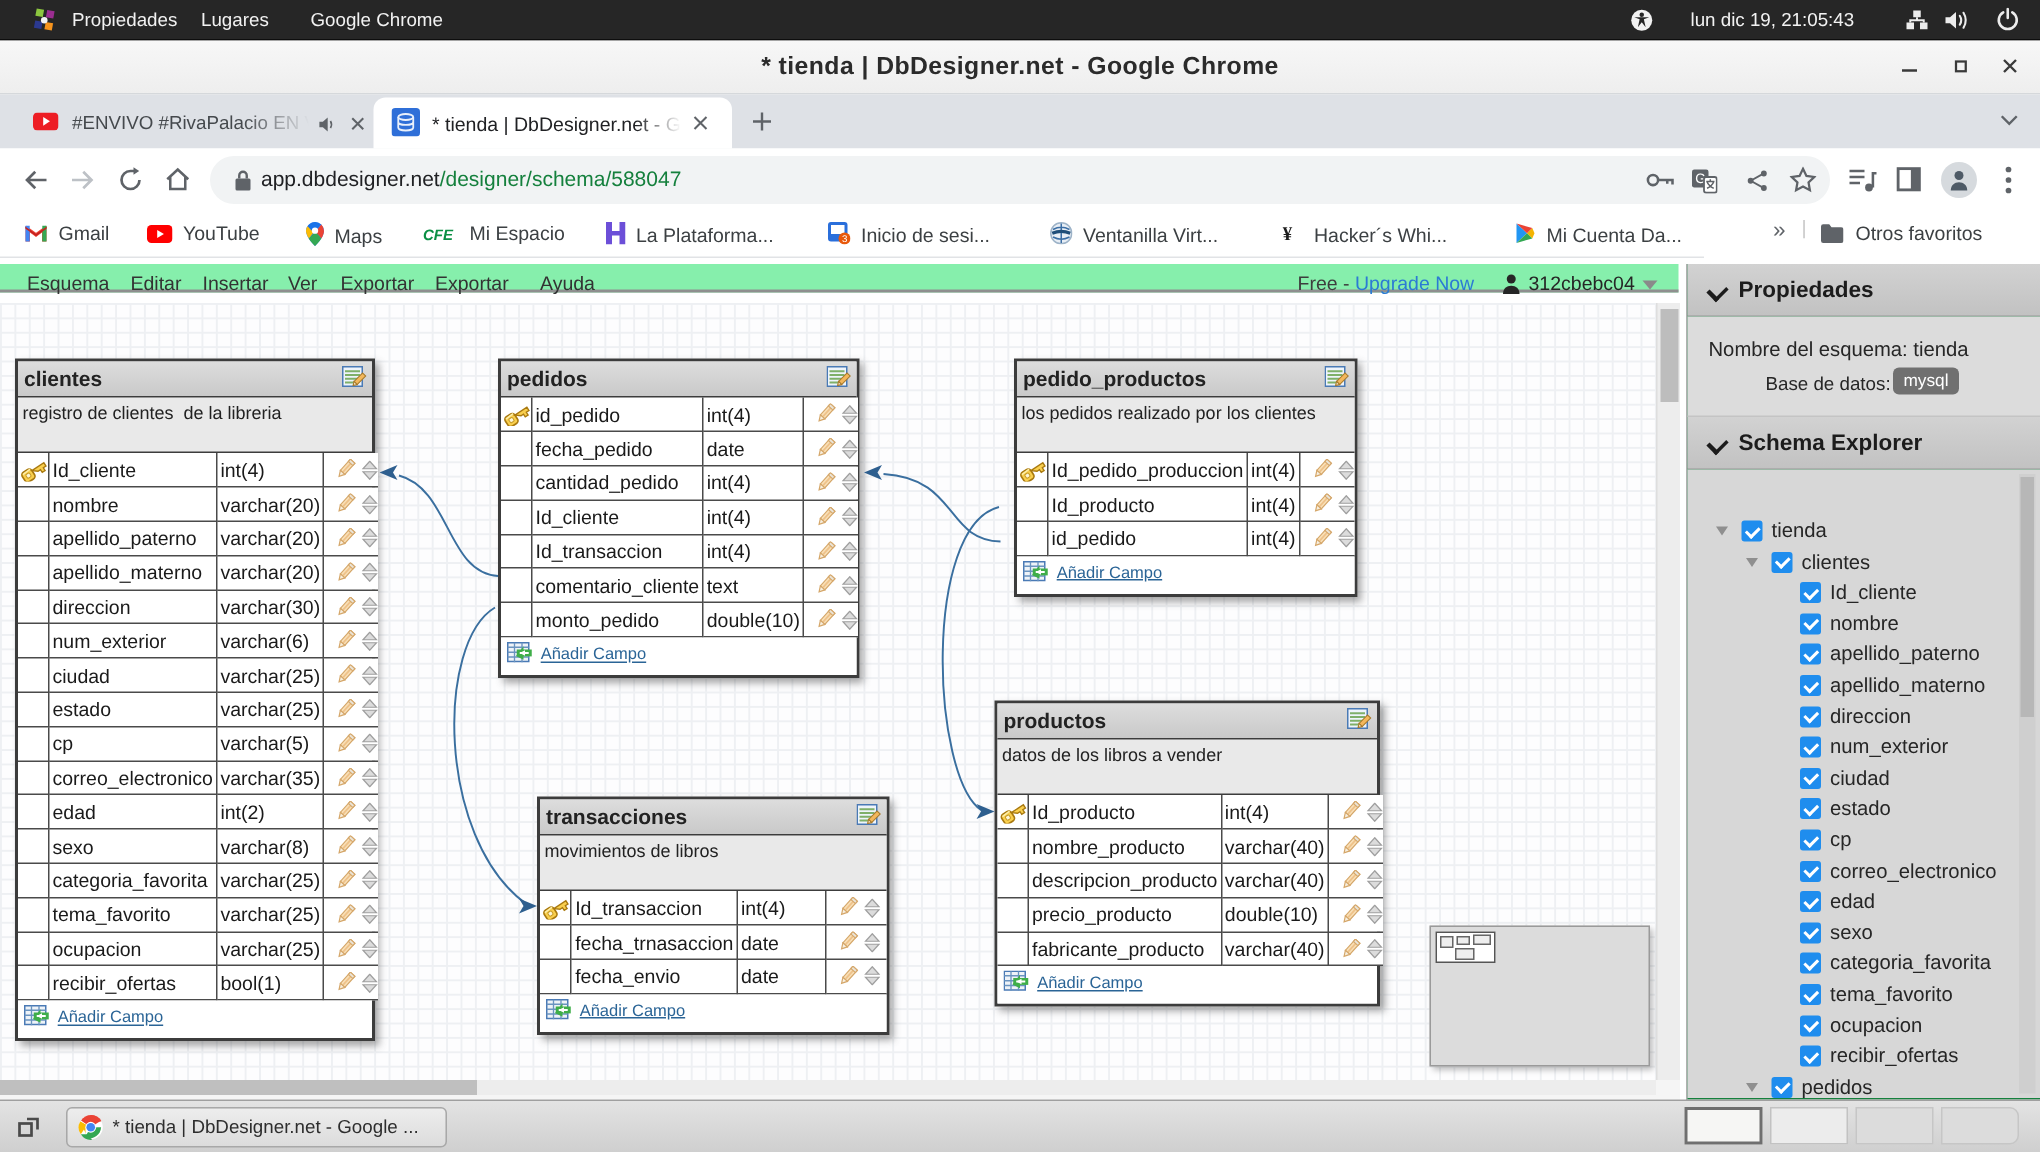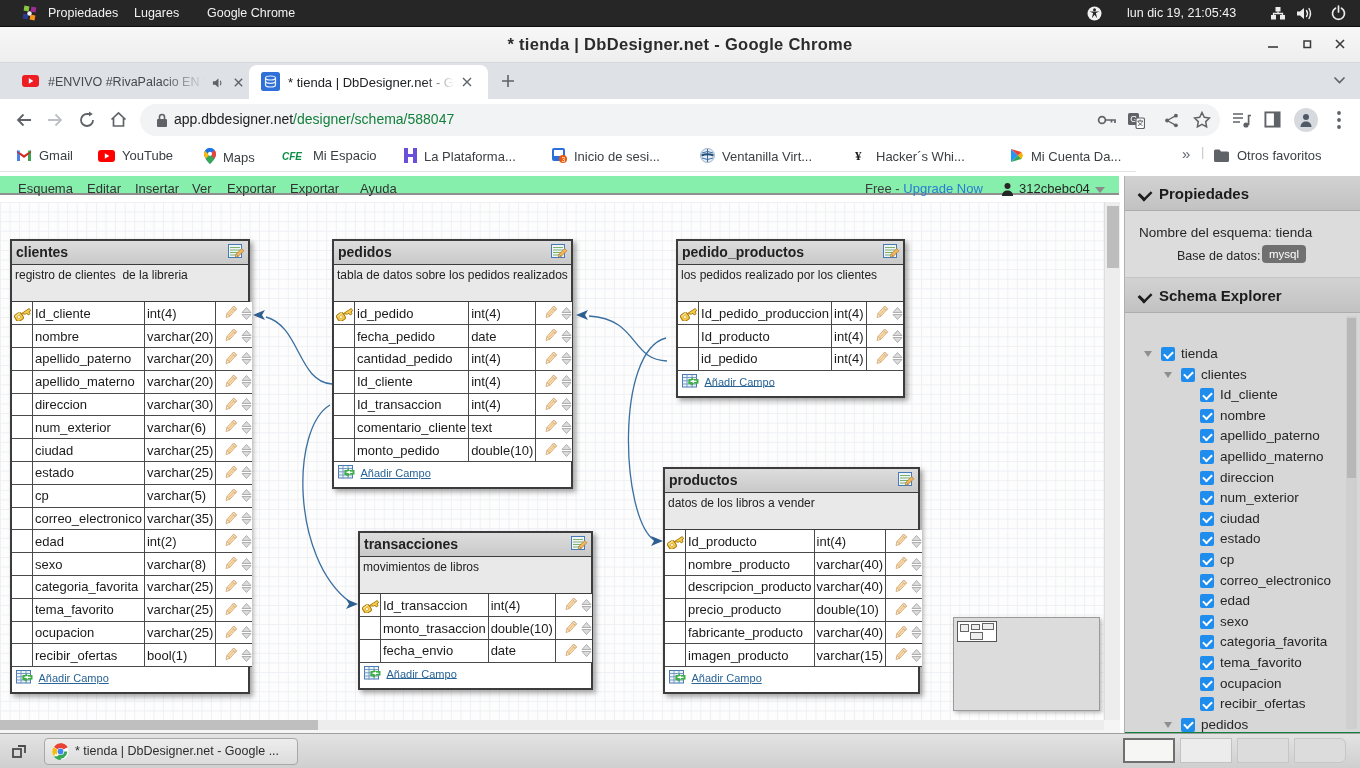--- a/index.html
+++ b/index.html
@@ -652,21 +652,20 @@
       <div class="tt">pedidos<span style="position:absolute;right:3px;top:3px">
           <svg width="17" height="16" viewBox="0 0 17 16">
             <rect x="0.5" y="0.5" width="13" height="13" fill="#eef4fb" stroke="#4a7ab5"></rect>
             <path d="M2 3.5h10M2 6h10M2 8.5h10M2 11h6" stroke="#7fb069" stroke-width="1.2"></path>
             <g transform="rotate(45 11 9)">
               <rect x="9.8" y="4" width="3" height="8" fill="#f3b75c" stroke="#a87a2a" stroke-width="0.7"></rect>
               <path d="M9.8 12l1.5 2.4 1.5-2.4z" fill="#f5e6c8" stroke="#a87a2a" stroke-width="0.7"></path>
             </g>
           </svg>
         </span></div>
-      <div class="td">tabla de datos sobre los pedidos realizados</div>
       <div class="rows">
         <div class="r">
           <div class="c ck" style="width:21px">
             <svg width="20" height="16" viewBox="0 0 20 16">
               <g transform="rotate(-33 10 8)">
                 <rect x="1.5" y="6" width="7.5" height="7.5" rx="2.2" fill="#f9cf4e" stroke="#a9790f" stroke-width="1.1"></rect>
                 <rect x="3.8" y="8.3" width="2.9" height="2.9" rx="0.8" fill="#fdf6d8" stroke="#c79a25" stroke-width="0.7"></rect>
                 <path d="M9 8.2h9.5v2.6h-2.1V13h-2.3v-2.2h-1.9z" fill="#f9cf4e" stroke="#a9790f" stroke-width="0.9"></path>
                 <path d="M2.5 7.2l6-0.5" stroke="#fdeea8" stroke-width="1" fill="none"></path>
               </g>
@@ -960,22 +959,22 @@
               </svg>
               <svg width="11" height="13" viewBox="0 0 11 13">
                 <path d="M5.5 0.5L10 5.5H1z" fill="#dcdcdc" stroke="#9f9f9f" stroke-width="0.8"></path>
                 <path d="M5.5 12.5L1 7.5h9z" fill="#dcdcdc" stroke="#9f9f9f" stroke-width="0.8"></path>
               </svg>
             </span>
           </div>
         </div>
         <div class="r">
           <div class="c ck" style="width:21px"></div>
-          <div class="c" style="width:108px">monto_trasaccion</div>
-          <div class="c" style="width:61px">double(10)</div>
+          <div class="c" style="width:108px">fecha_trnasaccion</div>
+          <div class="c" style="width:61px">date</div>
           <div class="c ci">
             <span class="icons">
               <svg width="16" height="14" viewBox="0 0 16 14">
                 <g transform="rotate(42 8 7)">
                   <rect x="6.1" y="-0.5" width="4" height="10" fill="#f9e0b8" stroke="#d5a76a" stroke-width="0.8"></rect>
                   <line x1="8.1" y1="0" x2="8.1" y2="9" stroke="#eec28a" stroke-width="1.2"></line>
                   <rect x="6.1" y="-0.5" width="4" height="2" fill="#eae4d8" stroke="#d5a76a" stroke-width="0.8"></rect>
                   <path d="M6.1 9.5l2 3.5 2-3.5z" fill="#f7efdf" stroke="#d5a76a" stroke-width="0.8"></path>
                 </g>
               </svg>
@@ -1120,41 +1119,20 @@
                 <path d="M5.5 0.5L10 5.5H1z" fill="#dcdcdc" stroke="#9f9f9f" stroke-width="0.8"></path>
                 <path d="M5.5 12.5L1 7.5h9z" fill="#dcdcdc" stroke="#9f9f9f" stroke-width="0.8"></path>
               </svg>
             </span>
           </div>
         </div>
         <div class="r">
           <div class="c ck" style="width:21px"></div>
           <div class="c" style="width:119px">fabricante_producto</div>
           <div class="c" style="width:62px">varchar(40)</div>
-          <div class="c ci">
-            <span class="icons">
-              <svg width="16" height="14" viewBox="0 0 16 14">
-                <g transform="rotate(42 8 7)">
-                  <rect x="6.1" y="-0.5" width="4" height="10" fill="#f9e0b8" stroke="#d5a76a" stroke-width="0.8"></rect>
-                  <line x1="8.1" y1="0" x2="8.1" y2="9" stroke="#eec28a" stroke-width="1.2"></line>
-                  <rect x="6.1" y="-0.5" width="4" height="2" fill="#eae4d8" stroke="#d5a76a" stroke-width="0.8"></rect>
-                  <path d="M6.1 9.5l2 3.5 2-3.5z" fill="#f7efdf" stroke="#d5a76a" stroke-width="0.8"></path>
-                </g>
-              </svg>
-              <svg width="11" height="13" viewBox="0 0 11 13">
-                <path d="M5.5 0.5L10 5.5H1z" fill="#dcdcdc" stroke="#9f9f9f" stroke-width="0.8"></path>
-                <path d="M5.5 12.5L1 7.5h9z" fill="#dcdcdc" stroke="#9f9f9f" stroke-width="0.8"></path>
-              </svg>
-            </span>
-          </div>
-        </div>
-        <div class="r">
-          <div class="c ck" style="width:21px"></div>
-          <div class="c" style="width:119px">imagen_producto</div>
-          <div class="c" style="width:62px">varchar(15)</div>
           <div class="c ci">
             <span class="icons">
               <svg width="16" height="14" viewBox="0 0 16 14">
                 <g transform="rotate(42 8 7)">
                   <rect x="6.1" y="-0.5" width="4" height="10" fill="#f9e0b8" stroke="#d5a76a" stroke-width="0.8"></rect>
                   <line x1="8.1" y1="0" x2="8.1" y2="9" stroke="#eec28a" stroke-width="1.2"></line>
                   <rect x="6.1" y="-0.5" width="4" height="2" fill="#eae4d8" stroke="#d5a76a" stroke-width="0.8"></rect>
                   <path d="M6.1 9.5l2 3.5 2-3.5z" fill="#f7efdf" stroke="#d5a76a" stroke-width="0.8"></path>
                 </g>
               </svg>

